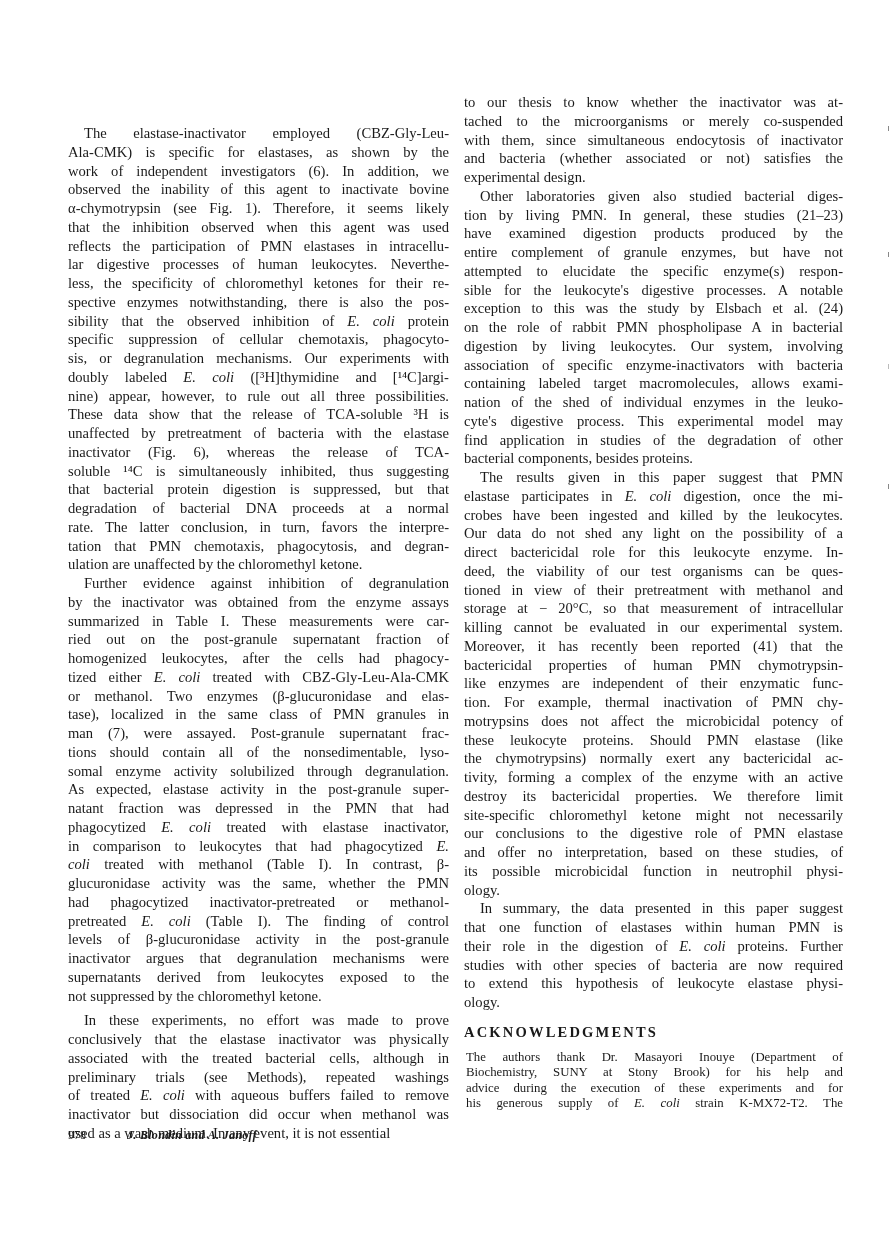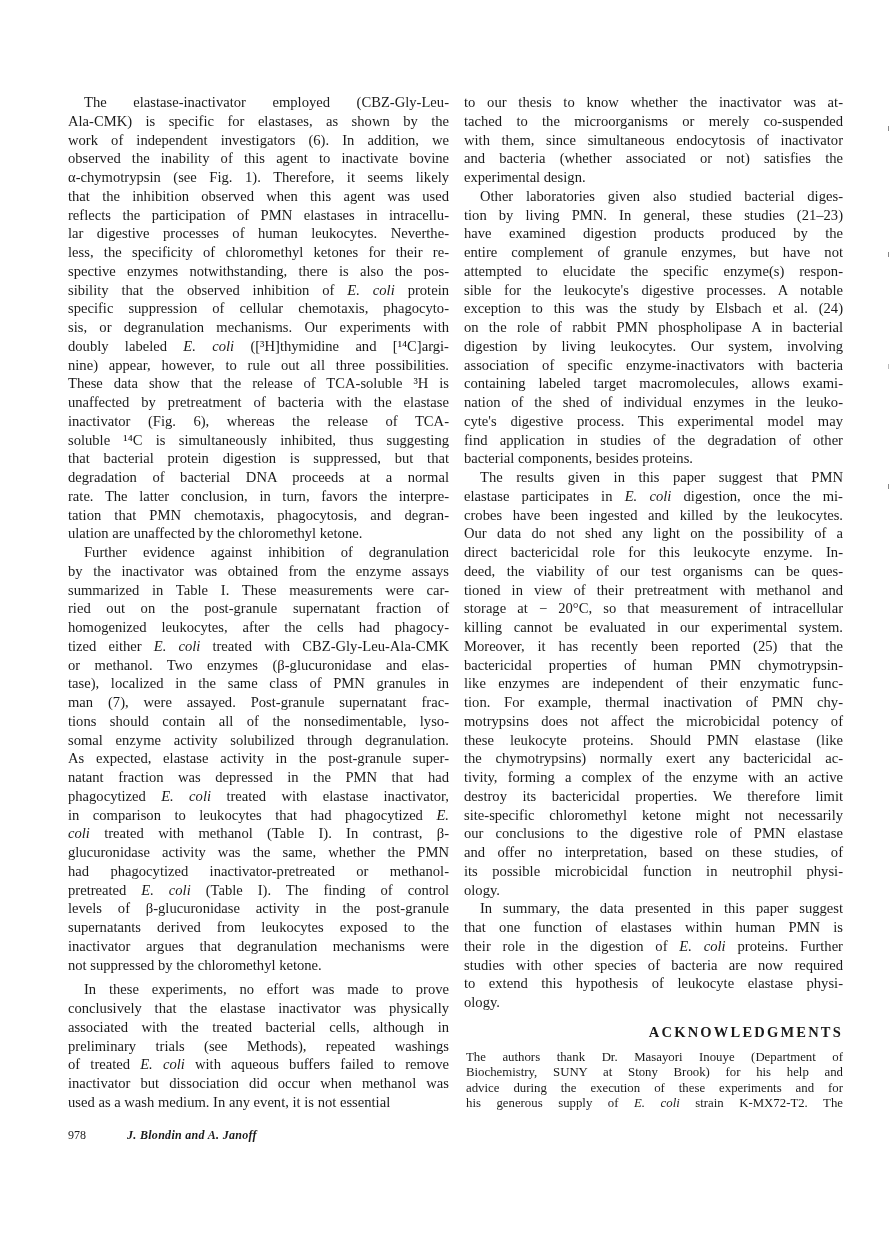--- a/index.html
+++ b/index.html
@@ -14,21 +14,21 @@
     font-size: 14.6px; line-height: 18.75px;
     text-align: justify; hyphens: manual;
   }
   .col.left { left: 68px; }
   .col.right { left: 464px; width: 379px; }
   .col p { margin: 0; text-indent: 0; }
   .col .line { display: block; text-align: justify; text-align-last: justify; white-space: nowrap; }
   .col .line.last { text-align-last: left; }
   .ack-head {
     position: absolute; left: 464px; top: 1024px; width: 379px;
-    text-align: right; font-size: 14.5px; letter-spacing: 2.2px;
+    text-align: left; font-size: 14.5px; letter-spacing: 2.2px;
     font-weight: bold; font-family: "Liberation Serif", "DejaVu Serif", serif;
   }
   .ack-body {
     position: absolute; left: 466px; top: 1050px; width: 377px;
     font-size: 12.8px; line-height: 15.4px;
   }
   .ack-body .line { display: block; text-align: justify; text-align-last: justify; white-space: nowrap; }
   .footer {
     position: absolute; left: 68px; top: 1128px; font-size: 12px;
   }
@@ -36,21 +36,21 @@
   .footer .authors { font-style: italic; font-weight: bold; letter-spacing: 0.3px; }
   i, em { font-style: italic; }
   .speck { position: absolute; width: 1px; height: 5px; background: #888; }
 </style>
 </head>
 <body>
 
 <div class="page">
   <div class="col left" id="left-col">
       <p>
-        <span class="line" style="text-indent: 16px;">The elastase-inactivator employed (CBZ-Gly-Leu-</span>
+        <span class="line" style="text-indent: 16px; margin-top: 31px;">The elastase-inactivator employed (CBZ-Gly-Leu-</span>
         <span class="line">Ala-CMK) is specific for elastases, as shown by the</span>
         <span class="line">work of independent investigators (6). In addition, we</span>
         <span class="line">observed the inability of this agent to inactivate bovine</span>
         <span class="line">α-chymotrypsin (see Fig. 1). Therefore, it seems likely</span>
         <span class="line">that the inhibition observed when this agent was used</span>
         <span class="line">reflects the participation of PMN elastases in intracellu-</span>
         <span class="line">lar digestive processes of human leukocytes. Neverthe-</span>
         <span class="line">less, the specificity of chloromethyl ketones for their re-</span>
         <span class="line">spective enzymes notwithstanding, there is also the pos-</span>
         <span class="line">sibility that the observed inhibition of <i>E. coli</i> protein</span>
@@ -82,22 +82,22 @@
         <span class="line">somal enzyme activity solubilized through degranulation.</span>
         <span class="line">As expected, elastase activity in the post-granule super-</span>
         <span class="line">natant fraction was depressed in the PMN that had</span>
         <span class="line">phagocytized <i>E. coli</i> treated with elastase inactivator,</span>
         <span class="line">in comparison to leukocytes that had phagocytized <i>E.</i></span>
         <span class="line"><i>coli</i> treated with methanol (Table I). In contrast, β-</span>
         <span class="line">glucuronidase activity was the same, whether the PMN</span>
         <span class="line">had phagocytized inactivator-pretreated or methanol-</span>
         <span class="line">pretreated <i>E. coli</i> (Table I). The finding of control</span>
         <span class="line">levels of β-glucuronidase activity in the post-granule</span>
+        <span class="line">inactivator argues that degranulation mechanisms were</span>
         <span class="line">supernatants derived from leukocytes exposed to the</span>
-        <span class="line">inactivator argues that degranulation mechanisms were</span>
         <span class="line last">not suppressed by the chloromethyl ketone.</span>
       </p>
       <p>
         <span class="line" style="text-indent: 16px; margin-top: 6px;">In these experiments, no effort was made to prove</span>
         <span class="line">conclusively that the elastase inactivator was physically</span>
         <span class="line">associated with the treated bacterial cells, although in</span>
         <span class="line">preliminary trials (see Methods), repeated washings</span>
         <span class="line">of treated <i>E. coli</i> with aqueous buffers failed to remove</span>
         <span class="line">inactivator but dissociation did occur when methanol was</span>
         <span class="line last">used as a wash medium. In any event, it is not essential</span>
@@ -131,21 +131,21 @@
       <p>
         <span class="line" style="text-indent: 16px;">The results given in this paper suggest that PMN</span>
         <span class="line">elastase participates in <i>E. coli</i> digestion, once the mi-</span>
         <span class="line">crobes have been ingested and killed by the leukocytes.</span>
         <span class="line">Our data do not shed any light on the possibility of a</span>
         <span class="line">direct bactericidal role for this leukocyte enzyme. In-</span>
         <span class="line">deed, the viability of our test organisms can be ques-</span>
         <span class="line">tioned in view of their pretreatment with methanol and</span>
         <span class="line">storage at − 20°C, so that measurement of intracellular</span>
         <span class="line">killing cannot be evaluated in our experimental system.</span>
-        <span class="line">Moreover, it has recently been reported (25) that the</span>
+        <span class="line">Moreover, it has recently been reported (41) that the</span>
         <span class="line">bactericidal properties of human PMN chymotrypsin-</span>
         <span class="line">like enzymes are independent of their enzymatic func-</span>
         <span class="line">tion. For example, thermal inactivation of PMN chy-</span>
         <span class="line">motrypsins does not affect the microbicidal potency of</span>
         <span class="line">these leukocyte proteins. Should PMN elastase (like</span>
         <span class="line">the chymotrypsins) normally exert any bactericidal ac-</span>
         <span class="line">tivity, forming a complex of the enzyme with an active</span>
         <span class="line">destroy its bactericidal properties. We therefore limit</span>
         <span class="line">site-specific chloromethyl ketone might not necessarily</span>
         <span class="line">our conclusions to the digestive role of PMN elastase</span>

